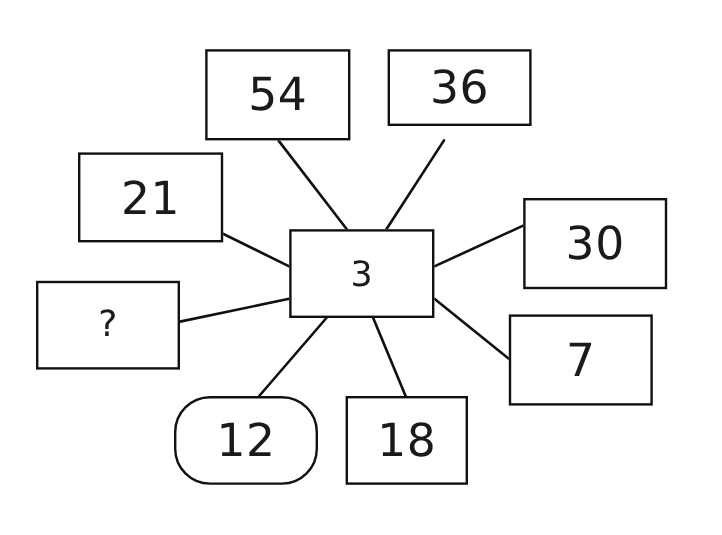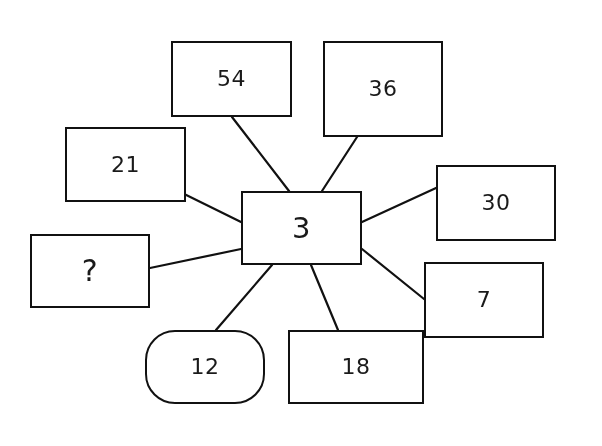--- a/index.html
+++ b/index.html
@@ -27,21 +27,21 @@
     position: absolute;
     box-sizing: border-box;
     background: #ffffff;
     border: 2px solid #111111;
     display: flex;
     align-items: center;
     justify-content: center;
     z-index: 2;
   }
   .node-label {
-    font-size: 22px;
+    font-size: 38px;
     line-height: 1;
     color: #1a1a1a;
     font-weight: 400;
     letter-spacing: 0.5px;
     user-select: none;
   }
   .node-center .node-label {
     font-size: 29px;
   }
   .node-unknown .node-label {
@@ -61,39 +61,39 @@
       <line x1="241" y1="249" x2="150" y2="268" stroke="#111111" stroke-width="2.2" stroke-linecap="round"></line>
       <line x1="362" y1="249" x2="424" y2="299" stroke="#111111" stroke-width="2.2" stroke-linecap="round"></line>
       <line x1="272" y1="265" x2="216" y2="330" stroke="#111111" stroke-width="2.2" stroke-linecap="round"></line>
       <line x1="311" y1="265" x2="338" y2="330" stroke="#111111" stroke-width="2.2" stroke-linecap="round"></line>
     </svg>
 
   <div id="node-layer">
       <div class="node" style="left: 171px; top: 41px; width: 121px; height: 76px;">
         <span class="node-label">54</span>
       </div>
-      <div class="node" style="left: 323px; top: 41px; width: 120px; height: 96px;">
+      <div class="node" style="left: 323px; top: 41px; width: 120px; height: 64px;">
         <span class="node-label">36</span>
       </div>
       <div class="node" style="left: 47px; top: 127px; width: 121px; height: 75px; margin-left: 18px;">
         <span class="node-label">21</span>
       </div>
       <div class="node" style="left: 436px; top: 153px; width: 120px; height: 76px; margin-top: 12px;">
         <span class="node-label">30</span>
       </div>
       <div class="node node-unknown" style="left: 30px; top: 234px; width: 120px; height: 74px;">
         <span class="node-label">?</span>
       </div>
       <div class="node" style="left: 424px; top: 262px; width: 120px; height: 76px;">
         <span class="node-label">7</span>
       </div>
       <div class="node" style="left: 145px; top: 330px; width: 120px; height: 74px; border-radius: 30px;">
         <span class="node-label">12</span>
       </div>
-      <div class="node" style="left: 288px; top: 330px; width: 136px; height: 74px;">
+      <div class="node" style="left: 288px; top: 330px; width: 102px; height: 74px;">
         <span class="node-label">18</span>
       </div>
       <div class="node node-center" style="left: 241px; top: 191px; width: 121px; height: 74px;">
         <span class="node-label">3</span>
       </div>
     </div>
 
 </div>
 
 </body></html>

